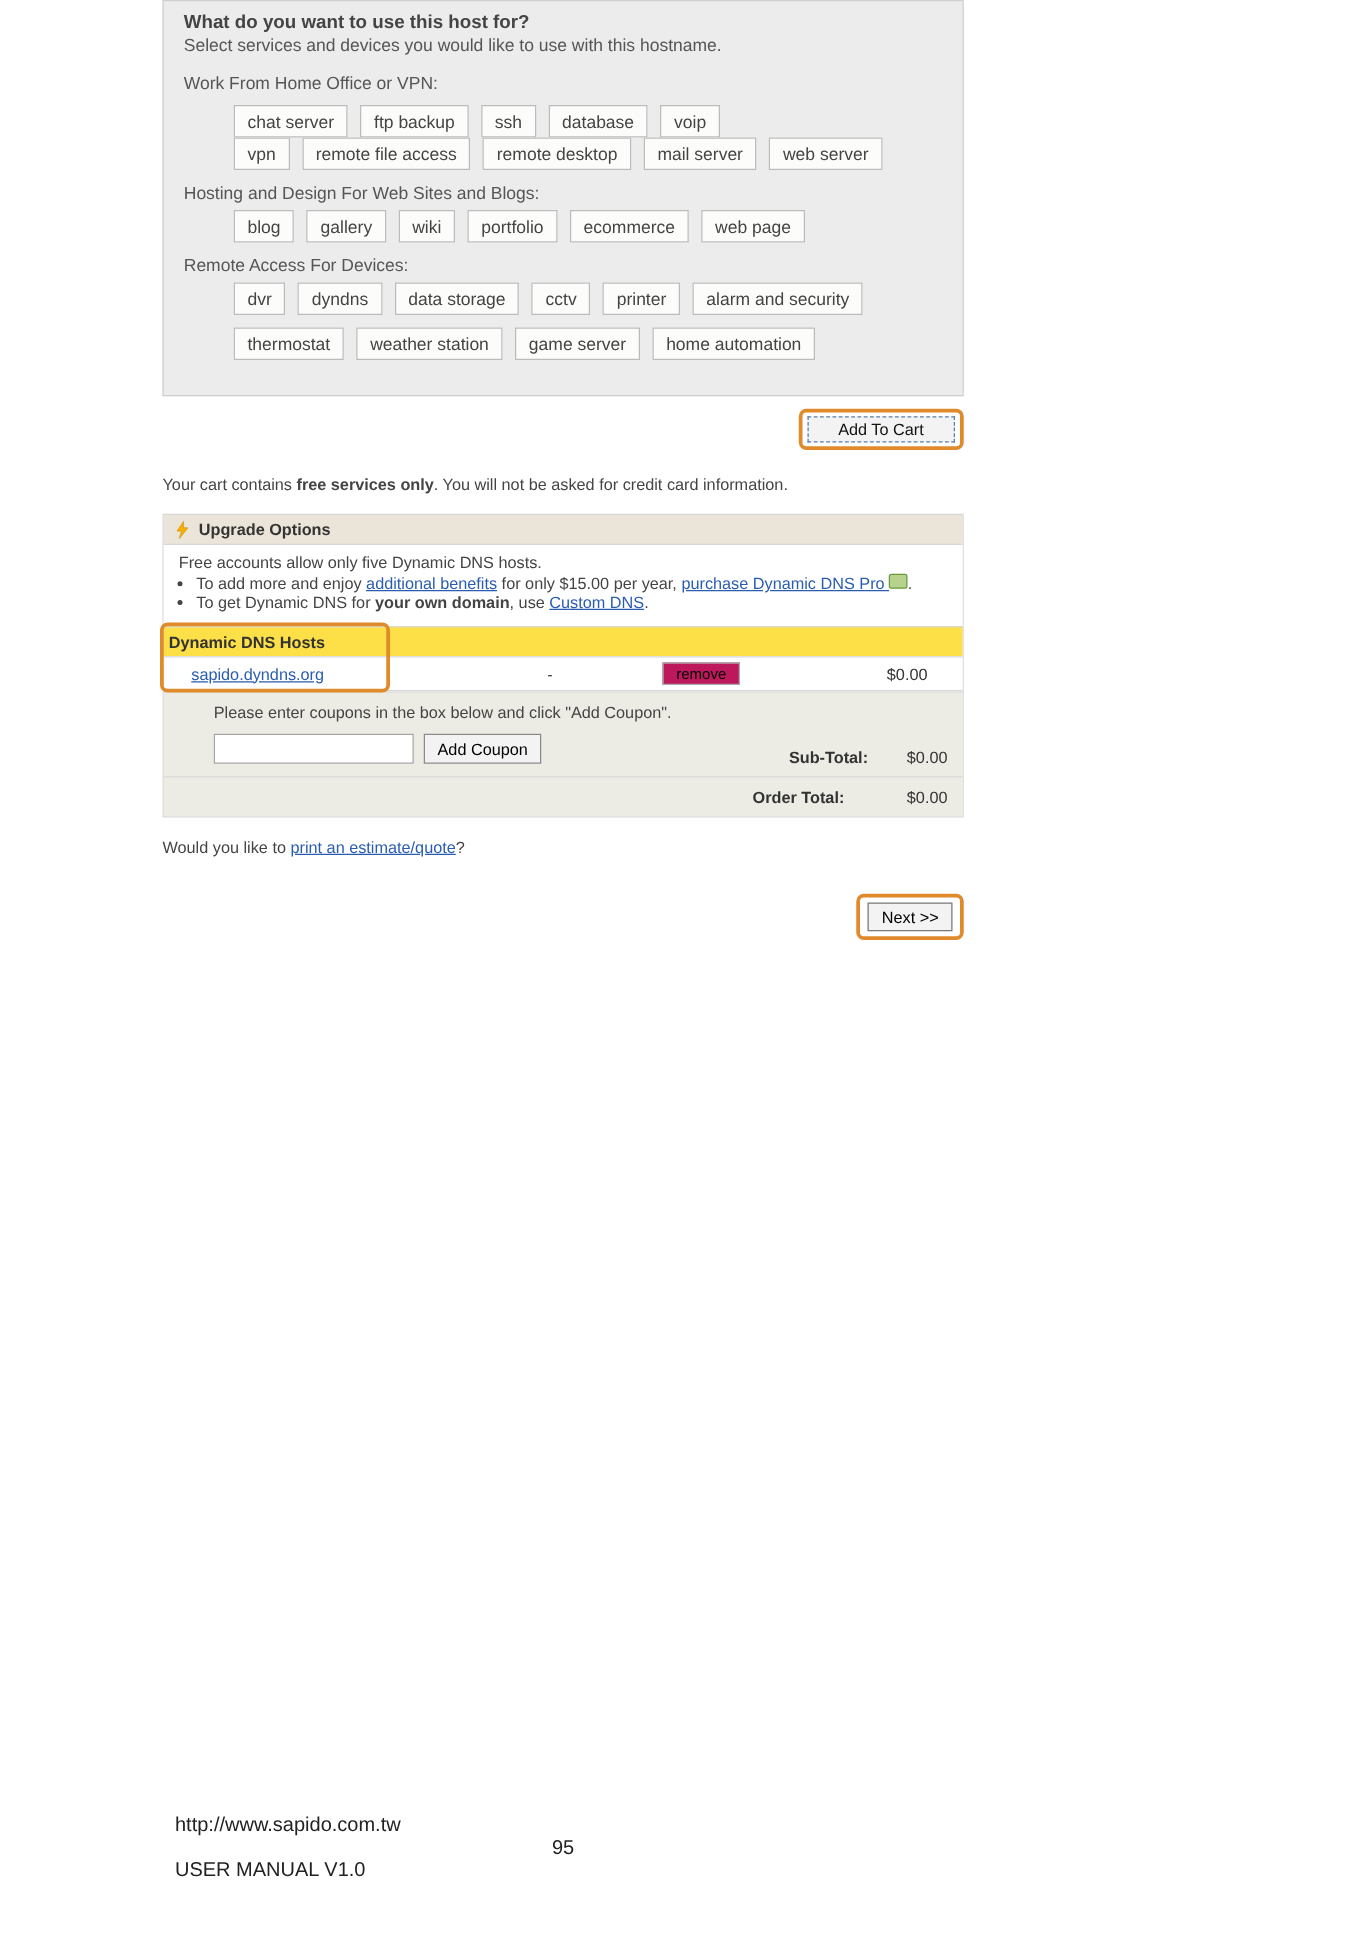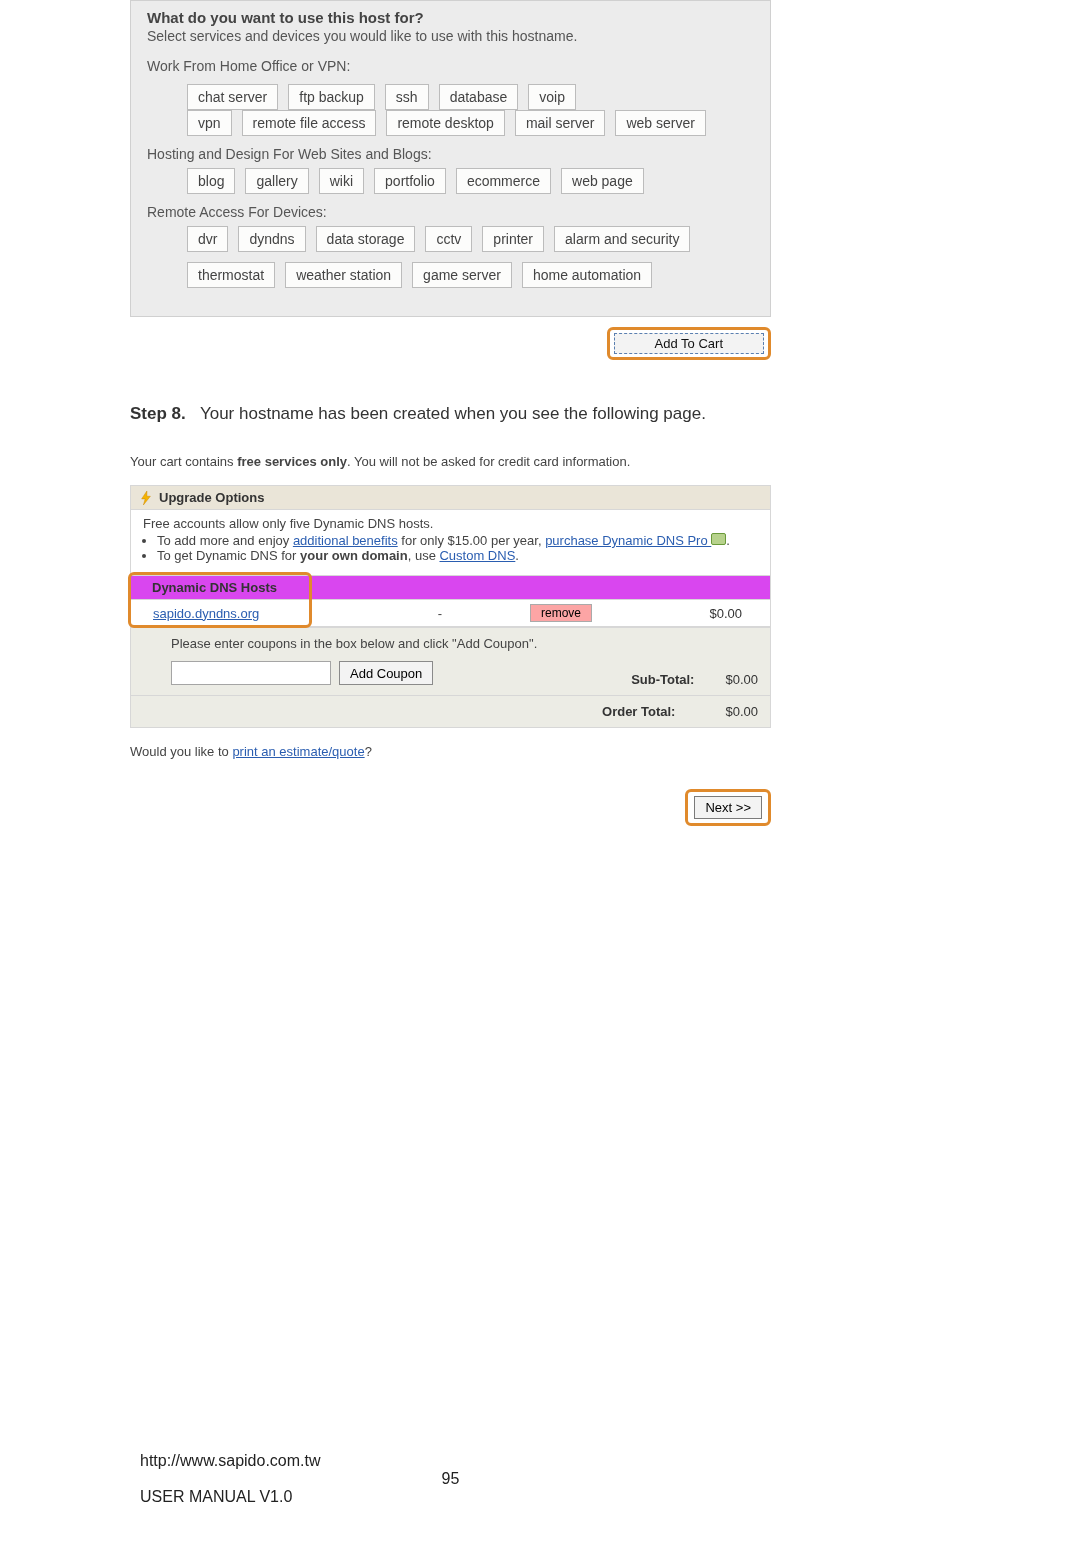--- a/index.html
+++ b/index.html
@@ -59,21 +59,21 @@
     padding: 10px 0 20px 0;
   }
   .highlight-box {
     border: 3px solid #e08a2c;
     border-radius: 6px;
     padding: 3px 4px;
   }
   .wide-btn {
     background: #f3f3f3;
     border: 1px dashed #5a7fb0;
-    padding: 2px 40px;
+    padding: 2px 24px;
     font-size: 13px;
     font-family: inherit;
     color: #111;
   }
   
   .step-text {
     font-size: 17px;
     margin: 24px 0 30px 0;
   }
   .step-text b { font-weight: bold; }
@@ -115,38 +115,38 @@
     width: 13px; height: 10px; display: inline-block;
     background: #b7d28c; border: 1px solid #6a9a3a;
     border-radius: 2px;
   }
   
   .dns-section {
     position: relative;
     background: #ecece5;
   }
   .dns-title-bar {
-    background: #d946ef;
+    background: #fde047;
     border-top: 1px solid #d7d7d7;
     border-bottom: 0;
-    padding: 4px 21px;
+    padding: 4px 4px;
     font-weight: bold;
   }
   .dns-host-row {
     display: flex;
     align-items: center;
     background: #fff;
     border-top: 1px solid #d7d7d7;
     border-bottom: 1px solid #d7d7d7;
     padding: 4px 8px 4px 22px;
   }
   .dns-host-row .host { flex: 1; }
   .dns-host-row .dash { width: 180px; text-align: center; color: #444; }
   .remove-btn {
-    background: #fca5a5;
+    background: #be185d;
     border: 1px solid #aaa;
     padding: 1px 10px;
     font-size: 12px;
     font-family: inherit;
     cursor: pointer;
   }
   .dns-host-row .price {
     width: 150px; text-align: right; padding-right: 20px;
   }
   .dns-highlight {
@@ -305,24 +305,20 @@
         </div>
       </div>
   </div>
 
   <div class="cart-row">
     <div class="highlight-box">
       <button class="wide-btn">Add To Cart</button>
     </div>
   </div>
 
-  <div class="step-text">
-    <b>Step 8.</b>
-    &nbsp;&nbsp;<span>Your hostname has been created when you see the following page.</span>
-  </div>
 
   <div class="cart-intro">
     <span>Your cart contains </span><b>free services only</b><span>. You will not be asked for credit card information.</span>
   </div>
 
   <div class="cart-wrap">
     <div class="upgrade-header">
       <svg class="lightning-icon" viewBox="0 0 16 16">
         <polygon points="9,0 3,9 7,9 5,16 13,6 9,6" fill="#f5b301" stroke="#c98300" stroke-width="0.5"></polygon>
       </svg>

